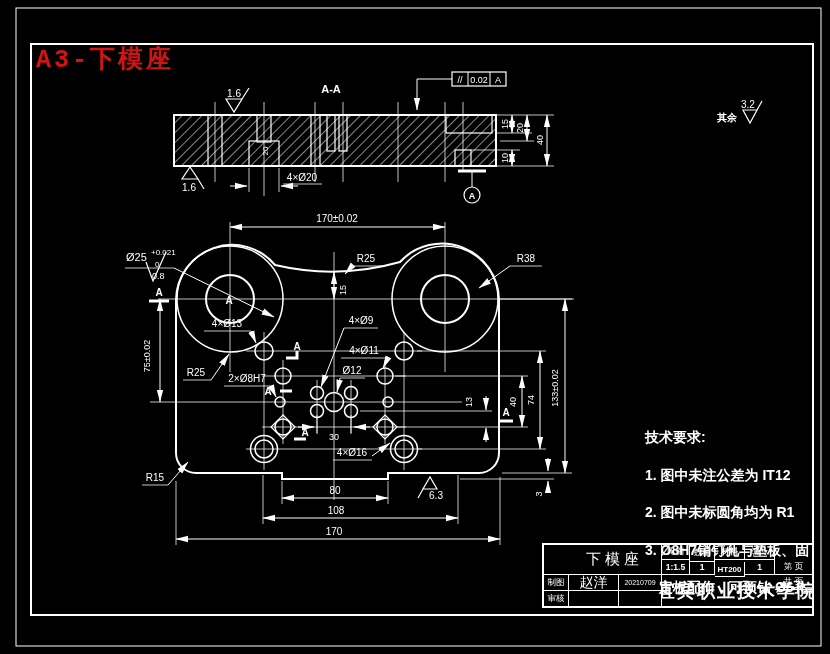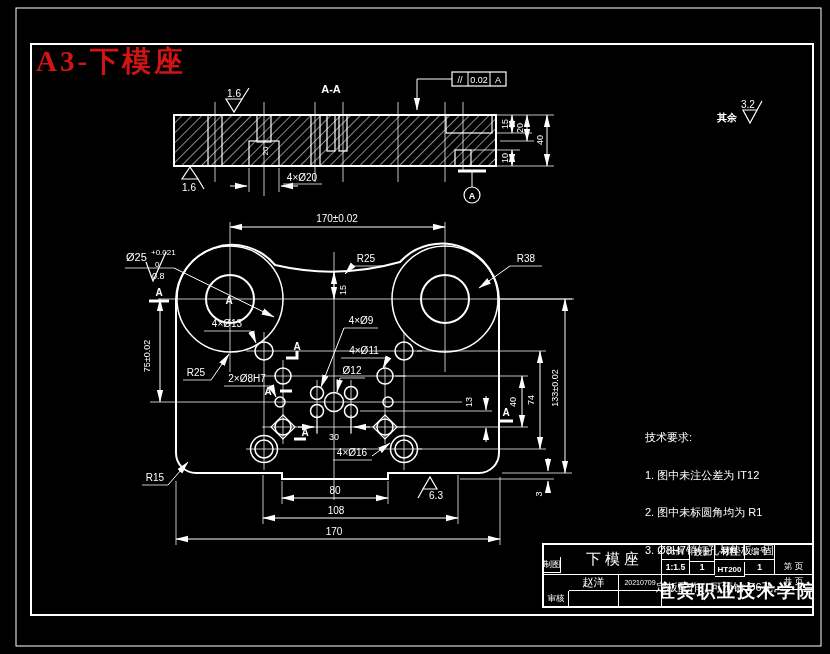--- a/index.html
+++ b/index.html
@@ -6,23 +6,23 @@
   #sheet{position:relative;width:830px;height:654px;background:#000;overflow:hidden;
          font-family:"Liberation Sans",sans-serif;}
   #sheet svg{position:absolute;left:0;top:0;}
   .t{fill:#fff;font-family:"Liberation Sans",sans-serif;}
   .d8{font-size:8px}.d9{font-size:9px}.d10{font-size:10px}.d11{font-size:11px}
   .b{font-weight:bold}
   .ln{stroke:#fff;fill:none}
   .s2{stroke-width:2}.s15{stroke-width:1.5}.s12{stroke-width:1.2}.s1{stroke-width:1}
   .thin{stroke-width:0.8;opacity:.95}.thick{stroke-width:3}
   #drawing-title{position:absolute;left:36px;top:42px;color:#d21414;
-      font-family:Liberation Serif, serif;font-size:29px;font-weight:bold;letter-spacing:3px;}
+      font-family:Liberation Mono, monospace;font-size:25px;font-weight:bold;letter-spacing:3px;}
   #tech{position:absolute;left:645px;top:406px;width:172px;color:#fff;
-      font-size:11px;line-height:12.5px;font-weight:normal;white-space:pre;}
+      font-size:14px;line-height:12.5px;font-weight:bold;white-space:pre;}
   #titleblock{position:absolute;left:542px;top:543px;width:272px;height:65px;
       border:2px solid #fff;box-sizing:border-box;}
   .cell{position:absolute;display:flex;align-items:center;justify-content:center;
       color:#fff;box-sizing:border-box;border-right:1px solid #fff;border-bottom:1px solid #fff;
       font-size:8.5px;white-space:nowrap;overflow:hidden;}
   .noR{border-right:none}.noB{border-bottom:none}
 </style>
 </head>
 <body>
 
@@ -316,22 +316,22 @@
 <div id="tech">
   <div>技术要求:</div>
   <div>1. 图中未注公差为 IT12</div>
   <div>2. 图中未标圆角均为 R1</div>
   <div>3. Ø8H7销钉孔与垫板、固</div>
   <div>　定板配作，可预钻 Ø6孔。</div>
 </div>
 
 <div id="titleblock">
   <div class="cell" style="left:0;top:0;width:118px;height:30px;font-size:15px;font-weight:normal;letter-spacing:4px;padding-left:24px;">下模座</div>
-  <div class="cell" style="left:0;top:12px;width:17px;height:16px;font-family:Liberation Serif, serif;">制图</div>
-  <div class="cell" style="left:25px;top:30px;width:50px;height:16px;font-size:11px;">赵洋</div>
+  <div class="cell" style="left:0;top:30px;width:25px;height:16px;font-family:Liberation Serif, serif;">制图</div>
+  <div class="cell" style="left:25px;top:30px;width:50px;height:16px;font-size:14px;">赵洋</div>
   <div class="cell" style="left:75px;top:30px;width:43px;height:16px;font-size:7px;">20210709</div>
   <div class="cell noB" style="left:0;top:46px;width:25px;height:15px;">审核</div>
   <div class="cell noB" style="left:25px;top:46px;width:50px;height:15px;"></div>
   <div class="cell noB" style="left:75px;top:46px;width:43px;height:15px;"></div>
 
   <div class="cell" style="left:118px;top:0;width:28px;height:15px;text-align:center;">比例</div>
   <div class="cell" style="left:146px;top:0;width:25px;height:17px;">数量</div>
   <div class="cell" style="left:171px;top:0;width:30px;height:15px;font-weight:bold;">材料</div>
   <div class="cell" style="left:201px;top:0;width:30px;height:15px;">编号</div>
   <div class="cell noR" style="left:231px;top:8px;width:37px;height:15px;margin-top:22px;">共 页</div>

